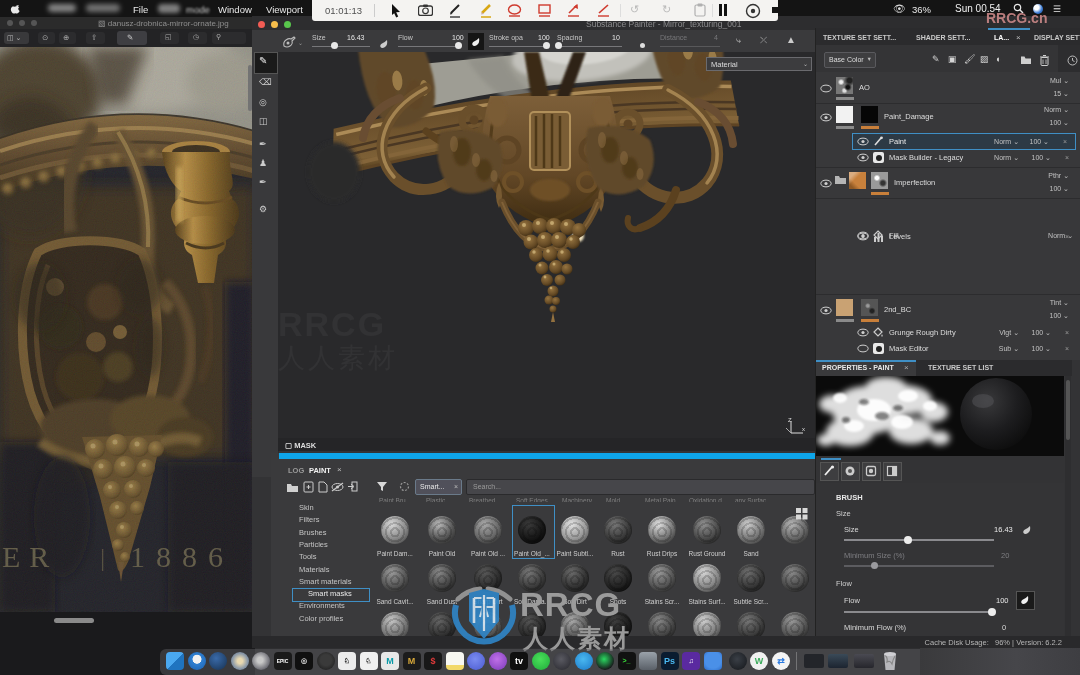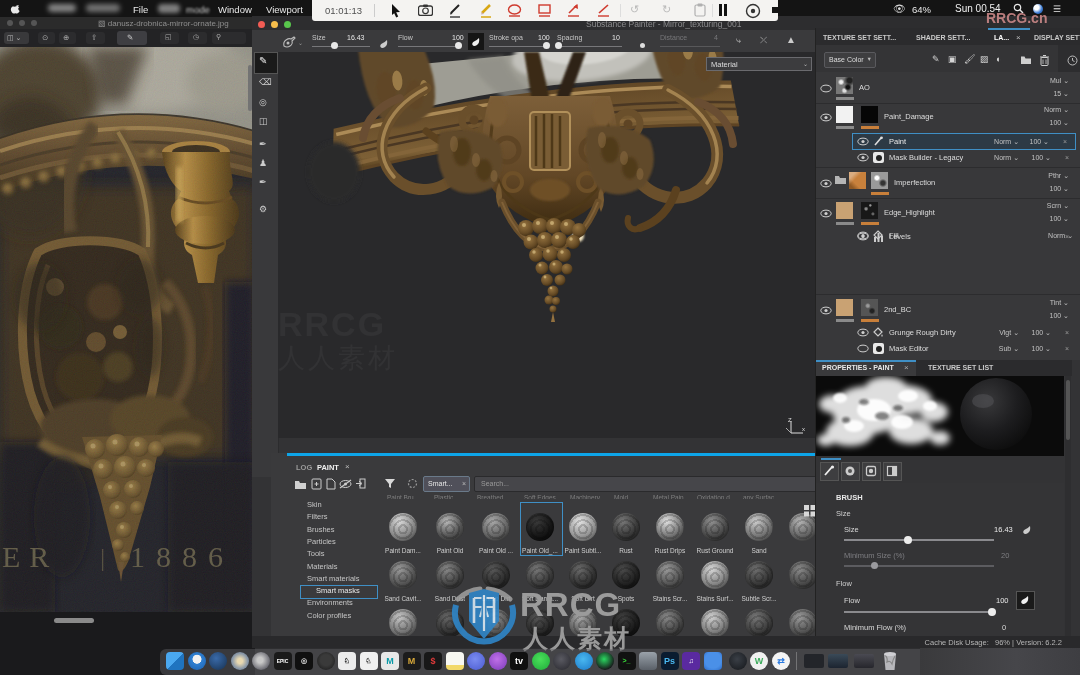--- a/index.html
+++ b/index.html
@@ -18,21 +18,21 @@
   </svg>
 <div class="abs" style="left:48px;top:4px;width:28px;height:8px;background:#999;border-radius:4px;filter:blur(2.5px);opacity:.85;"></div>
 <div class="abs" style="left:86px;top:4px;width:34px;height:8px;background:#8a8a8a;border-radius:4px;filter:blur(2.5px);opacity:.8;"></div>
 <div class="tx" style="left:133px;top:3.5px;font-size:9.5px;color:#e8e8e8;">File</div>
 <div class="abs" style="left:158px;top:4px;width:22px;height:9px;background:#999;border-radius:4px;filter:blur(2px);opacity:.8;"></div>
 <div class="tx" style="left:186px;top:3.5px;font-size:9.5px;color:#cfcfcf;filter:blur(.8px);">mode</div>
 <div class="tx" style="left:218px;top:3.5px;font-size:9.5px;color:#e8e8e8;">Window</div>
 <div class="tx" style="left:266px;top:3.5px;font-size:9.5px;color:#e8e8e8;">Viewport</div>
 
 <div class="tx" style="left:893px;top:3px;font-size:10px;color:#ddd;">👁</div>
-<div class="tx" style="left:912px;top:3.5px;font-size:9.5px;color:#e8e8e8;">64%</div>
+<div class="tx" style="left:912px;top:3.5px;font-size:9.5px;color:#e8e8e8;">36%</div>
 <div class="tx" style="left:955px;top:3px;font-size:10px;color:#f0f0f0;">Sun 00.54</div>
 <svg class="abs" style="left:1013px;top:3px;" width="11" height="11">
     <circle cx="4.5" cy="4.5" r="3.2" fill="none" stroke="#e8e8e8" stroke-width="1.2"></circle>
     <line x1="7" y1="7" x2="10" y2="10" stroke="#e8e8e8" stroke-width="1.4"></line>
   </svg>
 <div class="abs" style="left:1033px;top:4px;width:10px;height:10px;border-radius:50%;background:radial-gradient(circle at 35% 35%,#fff 25%,#3a7bd5 60%,#1f4f9c);"></div>
 <div class="tx" style="left:1053px;top:3.5px;font-size:9px;color:#e8e8e8;letter-spacing:1px;">☰</div>
 
 <div class="abs" id="photoWin" style="left:0;top:17px;width:255px;height:658px;background:#1b1b1d;">
 
@@ -471,24 +471,27 @@
     
     <svg class="abs" style="left:505px;top:365px;" width="24" height="20">
       <line x1="8" y1="16" x2="8" y2="4" stroke="#ddd" stroke-width="1"></line>
       <line x1="8" y1="16" x2="20" y2="16" stroke="#ddd" stroke-width="1"></line>
       <line x1="8" y1="16" x2="3" y2="11" stroke="#aaa" stroke-width="1"></line>
       <text x="5" y="5" font-size="6" fill="#ddd" font-family="Liberation Sans">Z</text>
       <text x="19" y="14" font-size="6" fill="#ddd" font-family="Liberation Sans">x</text>
     </svg>
   </div>
 
+  <div class="abs" style="left:26px;top:422px;width:537px;height:13px;background:#252527;">
+    <div class="tx" style="left:7px;top:3px;font-size:7.5px;color:#ddd;font-weight:bold;">▢ MASK</div>
+  </div>
   <div class="abs" style="left:26px;top:439.5px;width:537px;height:2px;background:#2b6a9c;"></div>
 
   <div class="abs" id="shelf" style="left:19px;top:437px;width:544px;height:188px;background:#3a3a3c;">
-<div class="abs" style="left:16px;top:0;width:544px;height:188px;background:#3a3a3c;border-top:3px solid #0ea5e9;">
+<div class="abs" style="left:8px;top:0;width:544px;height:188px;background:#3a3a3c;border-top:6px solid #0ea5e9;">
 <div class="tx" style="left:9px;top:7px;font-size:7.5px;font-weight:bold;color:#9a9a9a;">LOG</div>
 <div class="tx" style="left:30px;top:7px;font-size:7.5px;font-weight:bold;color:#f0f0f0;">PAINT</div>
 <div class="tx" style="left:58px;top:6px;font-size:8px;color:#bbb;">×</div>
 <svg class="abs" style="left:7px;top:23px;" width="13" height="11">
           <path d="M1,3 L1,10 L12,10 L12,4 L6,4 L5,2 L1,2 Z" fill="#d0d0d0"></path>
         </svg>
 <svg class="abs" style="left:24px;top:22px;" width="11" height="12">
           <rect x="1" y="1" width="9" height="10" rx="1" fill="none" stroke="#ccc" stroke-width="1"></rect>
           <line x1="5.5" y1="4" x2="5.5" y2="8" stroke="#ccc" stroke-width="1"></line>
           <line x1="3.5" y1="6" x2="7.5" y2="6" stroke="#ccc" stroke-width="1"></line>
@@ -692,33 +695,20 @@
 <svg class="abs" style="left:18px;top:6px;" width="13" height="11">
             <path d="M1,3 L1,10 L12,10 L12,4 L6,4 L5,2 L1,2 Z" fill="#b5b5b5"></path>
           </svg>
 <div class="abs" style="left:33px;top:4px;width:17px;height:17px;background:#c8813c;background-image:linear-gradient(135deg,rgba(255,255,255,.35) 20%,transparent 40%),linear-gradient(45deg,rgba(60,30,0,.4) 15%,transparent 35%);"></div>
 <div class="abs" style="left:55px;top:4px;width:17px;height:17px;background:#9a9a9a;background-image:radial-gradient(circle at 35% 35%,#fff 10%,transparent 22%),radial-gradient(circle at 70% 65%,#333 12%,transparent 26%);"></div>
 <div class="tx" style="left:78px;top:10px;font-size:7.5px;color:#ddd;">Imperfection</div>
 <div class="tx" style="right:12px;top:4px;font-size:7px;color:#c2c2c2;">Pthr ⌄</div>
           <div class="tx" style="right:12px;top:17px;font-size:7px;color:#c2c2c2;">100 ⌄</div>
 <div class="abs" style="left:55px;top:24px;width:18px;height:3px;background:#c87f3a;"></div>
 </div>
-<div class="abs" style="left:0;top:126px;width:265px;height:30px;">
-<svg class="abs" style="left:4px;top:11px;" width="12" height="9">
-            <ellipse cx="6" cy="4.5" rx="5.2" ry="3.4" fill="none" stroke="#cfcfcf" stroke-width="1"></ellipse>
-            <circle cx="6" cy="4.5" r="1.6" fill="#cfcfcf"></circle>
-          </svg>
-<div class="abs" style="left:20px;top:4px;width:17px;height:17px;background:#c9a273;"></div>
-<div class="abs" style="left:45px;top:4px;width:17px;height:17px;background:#181818;background-image:radial-gradient(circle at 30% 40%,#888 6%,transparent 15%),radial-gradient(circle at 70% 70%,#666 5%,transparent 12%),radial-gradient(circle at 55% 20%,#999 4%,transparent 10%);"></div>
-<div class="tx" style="left:68px;top:10px;font-size:7.5px;color:#ddd;">Edge_Highlight</div>
-<div class="tx" style="right:12px;top:4px;font-size:7px;color:#c2c2c2;">Scrn ⌄</div>
-          <div class="tx" style="right:12px;top:17px;font-size:7px;color:#c2c2c2;">100 ⌄</div>
-<div class="abs" style="left:20px;top:24px;width:18px;height:3px;background:#8a8a8a;"></div>
-<div class="abs" style="left:45px;top:24px;width:18px;height:3px;background:#c87f3a;"></div>
-</div>
 <div class="abs" style="left:0;top:157px;width:265px;height:15px;">
 <svg class="abs" style="left:41px;top:3px;" width="12" height="9">
             <ellipse cx="6" cy="4.5" rx="5.2" ry="3.4" fill="none" stroke="#cfcfcf" stroke-width="1"></ellipse>
             <circle cx="6" cy="4.5" r="1.6" fill="#cfcfcf"></circle>
           </svg>
 <svg class="abs" style="left:57px;top:2px;" width="11" height="11">
             <rect x="1" y="6" width="2" height="5" fill="#ccc"></rect>
             <rect x="4.5" y="2" width="2" height="9" fill="#ccc"></rect>
             <rect x="8" y="4.5" width="2" height="6.5" fill="#ccc"></rect>
           </svg>

